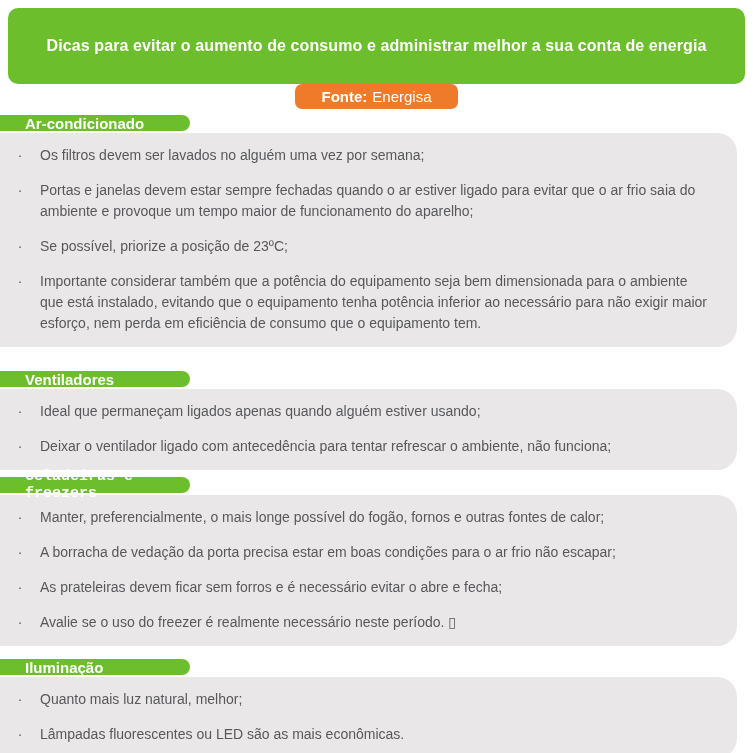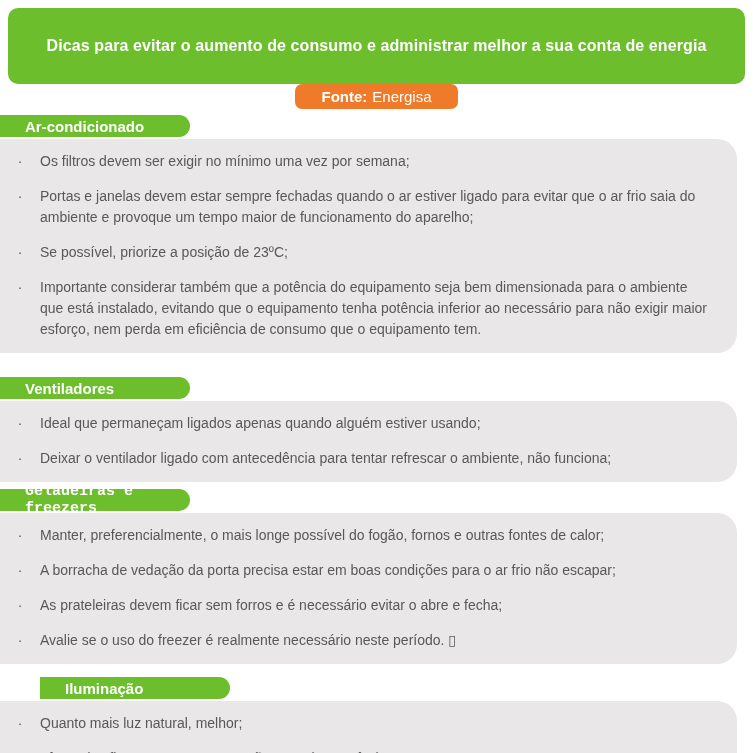--- a/index.html
+++ b/index.html
@@ -29,31 +29,31 @@
     background:var(--orange);
     border-radius:7px;
     padding:2px 26px;
     height:25px;
     display:flex;align-items:center;gap:5px;
     color:#fff;font-size:15px;
   }
   .source-badge .label{font-weight:bold;}
 
   .section-tab{
-    width:190px;height:22px;
+    width:190px;height:16px;
     background:var(--green);
     border-radius:0 13px 13px 0;
     color:#fff;font-weight:bold;font-size:15px;
     display:flex;align-items:center;
     padding-left:25px;
   }
   .tab-1{margin-top:6px;}
   .tab-2{margin-top:24px;}
   .tab-3{margin-top:7px;font-family:Liberation Mono, monospace;}
-  .tab-4{margin-top:13px;margin-left:40px;}
+  .tab-4{margin-top:13px;}
 
   .section-box{
     margin-top:2px;
     margin-right:16px;
     background:var(--box_gray);
     border-radius:0 20px 20px 0;
     padding:12px 30px 13px 0;
   }
   .tip-item{
     display:flex;
@@ -76,21 +76,21 @@
 
 <div class="source-badge">
   <span class="label">Fonte:</span>
   <span class="value">Energisa</span>
 </div>
 
 <div class="section-tab tab-1">Ar-condicionado</div>
 <div class="section-box">
   <div class="tip-item">
     <span class="dot">·</span>
-    <span class="tip-text">Os filtros devem ser exigir no mínimo uma vez por semana;</span>
+    <span class="tip-text">Os filtros devem ser lavados no alguém uma vez por semana;</span>
   </div>
   <div class="tip-item">
     <span class="dot">·</span>
     <span class="tip-text">Portas e janelas devem estar sempre fechadas quando o ar estiver ligado para evitar que o ar frio saia do ambiente e provoque um tempo maior de funcionamento do aparelho;</span>
   </div>
   <div class="tip-item">
     <span class="dot">·</span>
     <span class="tip-text">Se possível, priorize a posição de 23ºC;</span>
   </div>
   <div class="tip-item">

